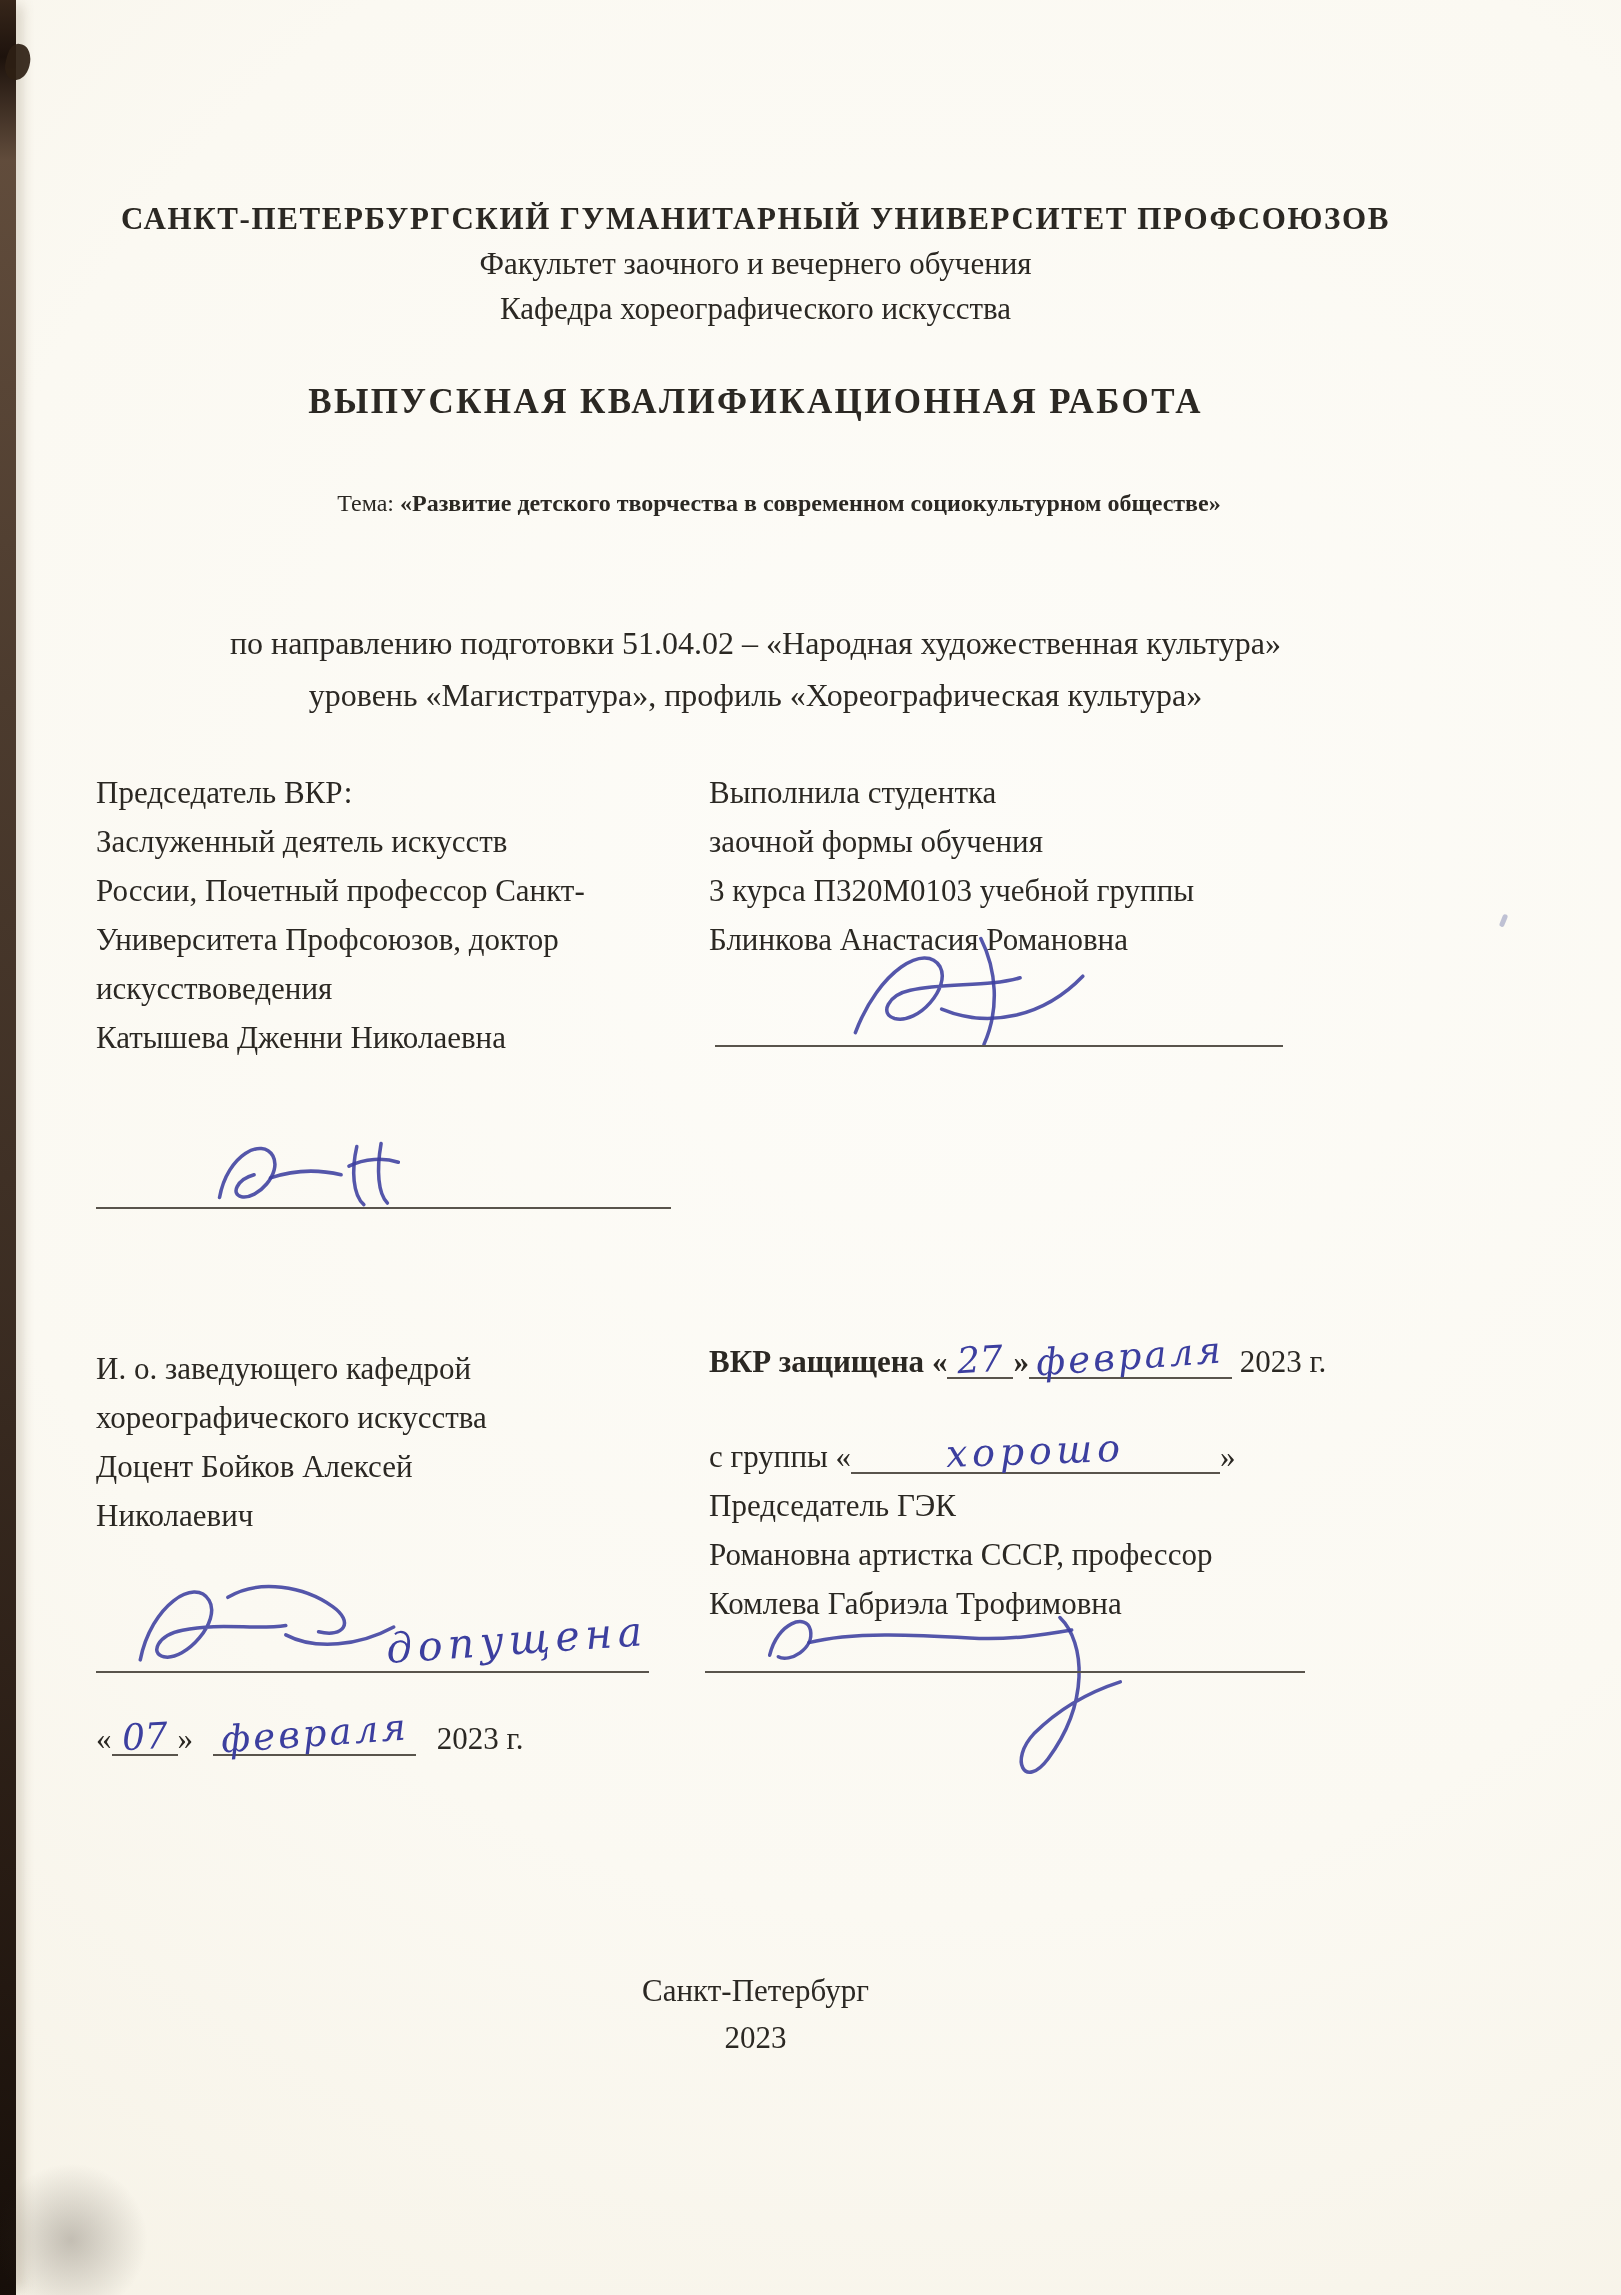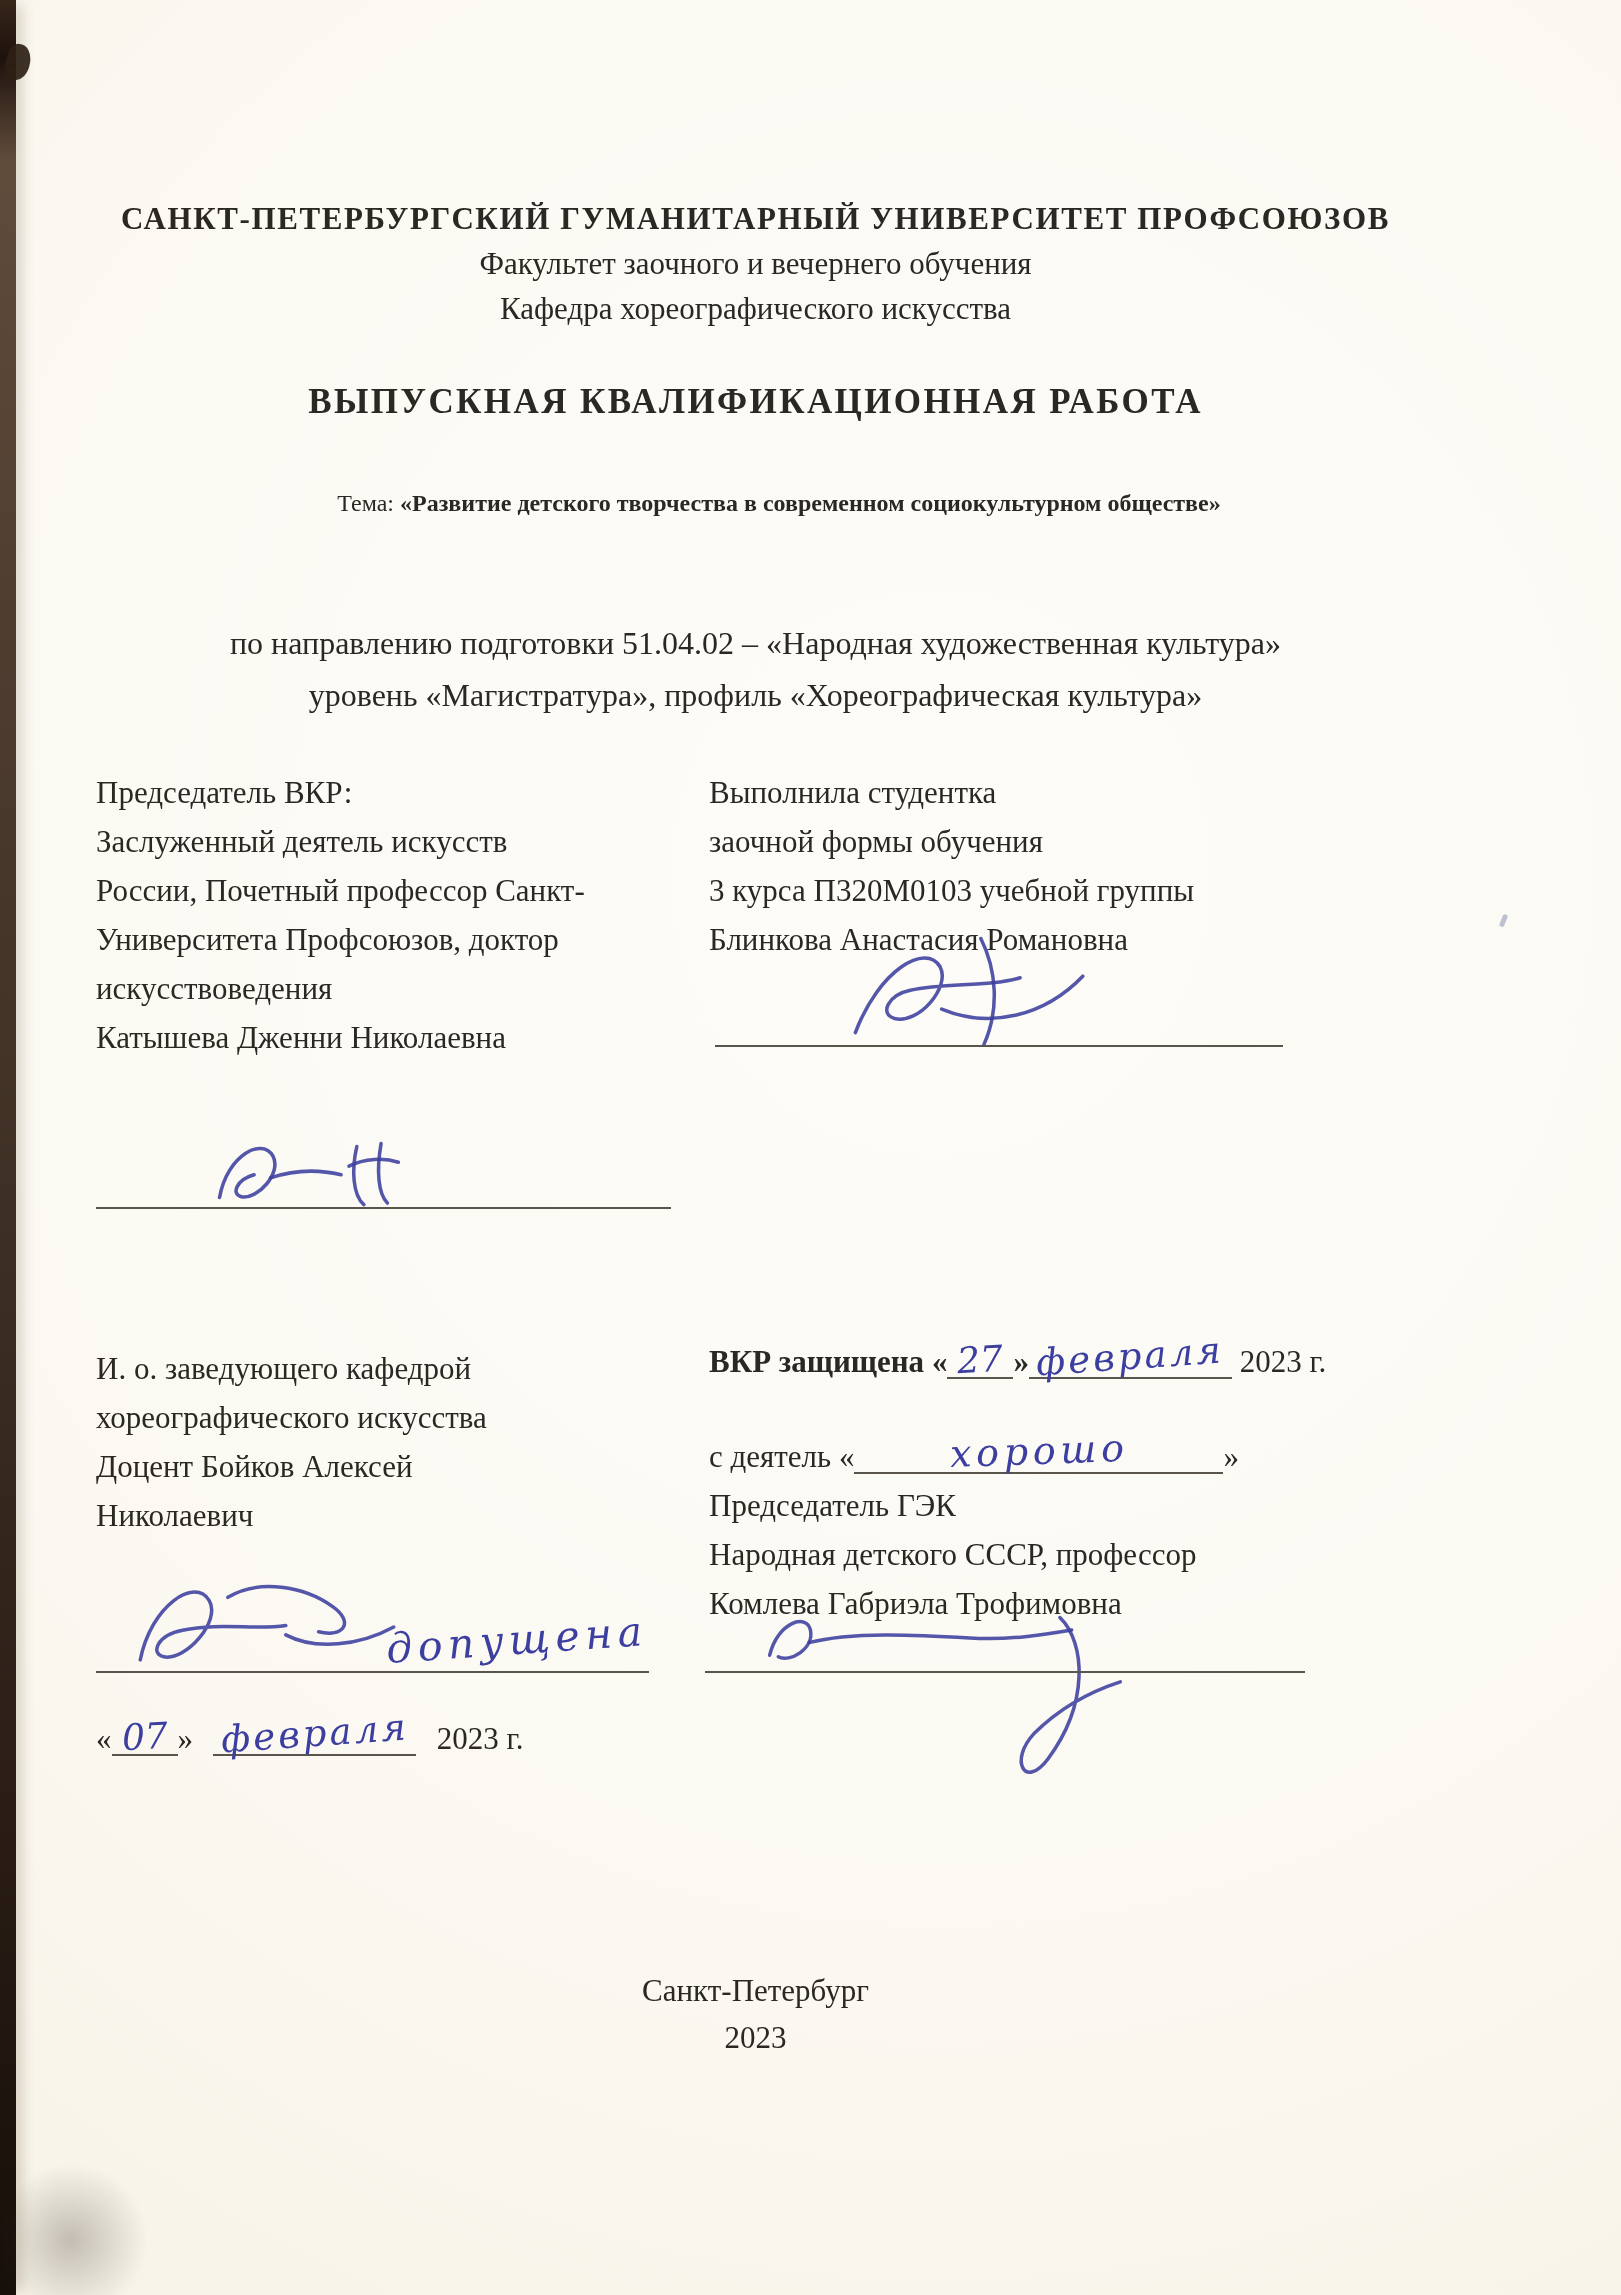--- a/index.html
+++ b/index.html
@@ -162,24 +162,24 @@
     <span>«</span><span class="uline u-day"><span class="hand hand-day">07</span></span><span>»</span><span class="gap"></span><span class="uline u-month"><span class="hand hand-month">февраля</span></span><span class="gap"></span><span>2023 г.</span>
   </div>
 
   <section class="col defense-block">
     <div class="defense-date">
       <span class="bold">ВКР защищена</span>
       <span class="bold">«</span><span class="uline u-day"><span class="hand hand-day">27</span></span><span class="bold">»</span><span class="uline u-month"><span class="hand hand-month">февраля</span></span>
       <span>2023 г.</span>
     </div>
     <div class="grade-line">
-      <span>с деятель «</span><span class="uline u-grade"><span class="hand hand-grade">хорошо</span></span><span>»</span>
+      <span>с группы «</span><span class="uline u-grade"><span class="hand hand-grade">хорошо</span></span><span>»</span>
     </div>
     <div>Председатель ГЭК</div>
-    <div>Народная детского СССР, профессор</div>
+    <div>Романовна артистка СССР, профессор</div>
     <div>Комлева Габриэла Трофимовна</div>
   </section>
   <svg class="sig sig-chair" width="440" height="251" viewBox="0 0 560 320">
     <path d="M45 78 C55 36 92 24 97 46 C102 70 70 88 56 80"></path>
     <path d="M95 62 C150 48 230 52 300 56 C350 59 395 52 430 46"></path>
     <path d="M415 30 C448 62 452 140 400 210 C370 250 350 212 382 178 C414 146 455 124 492 112"></path>
   </svg>
   <div class="sig-line sig-line-chair"></div>
 
   <footer class="centered footer-block">

